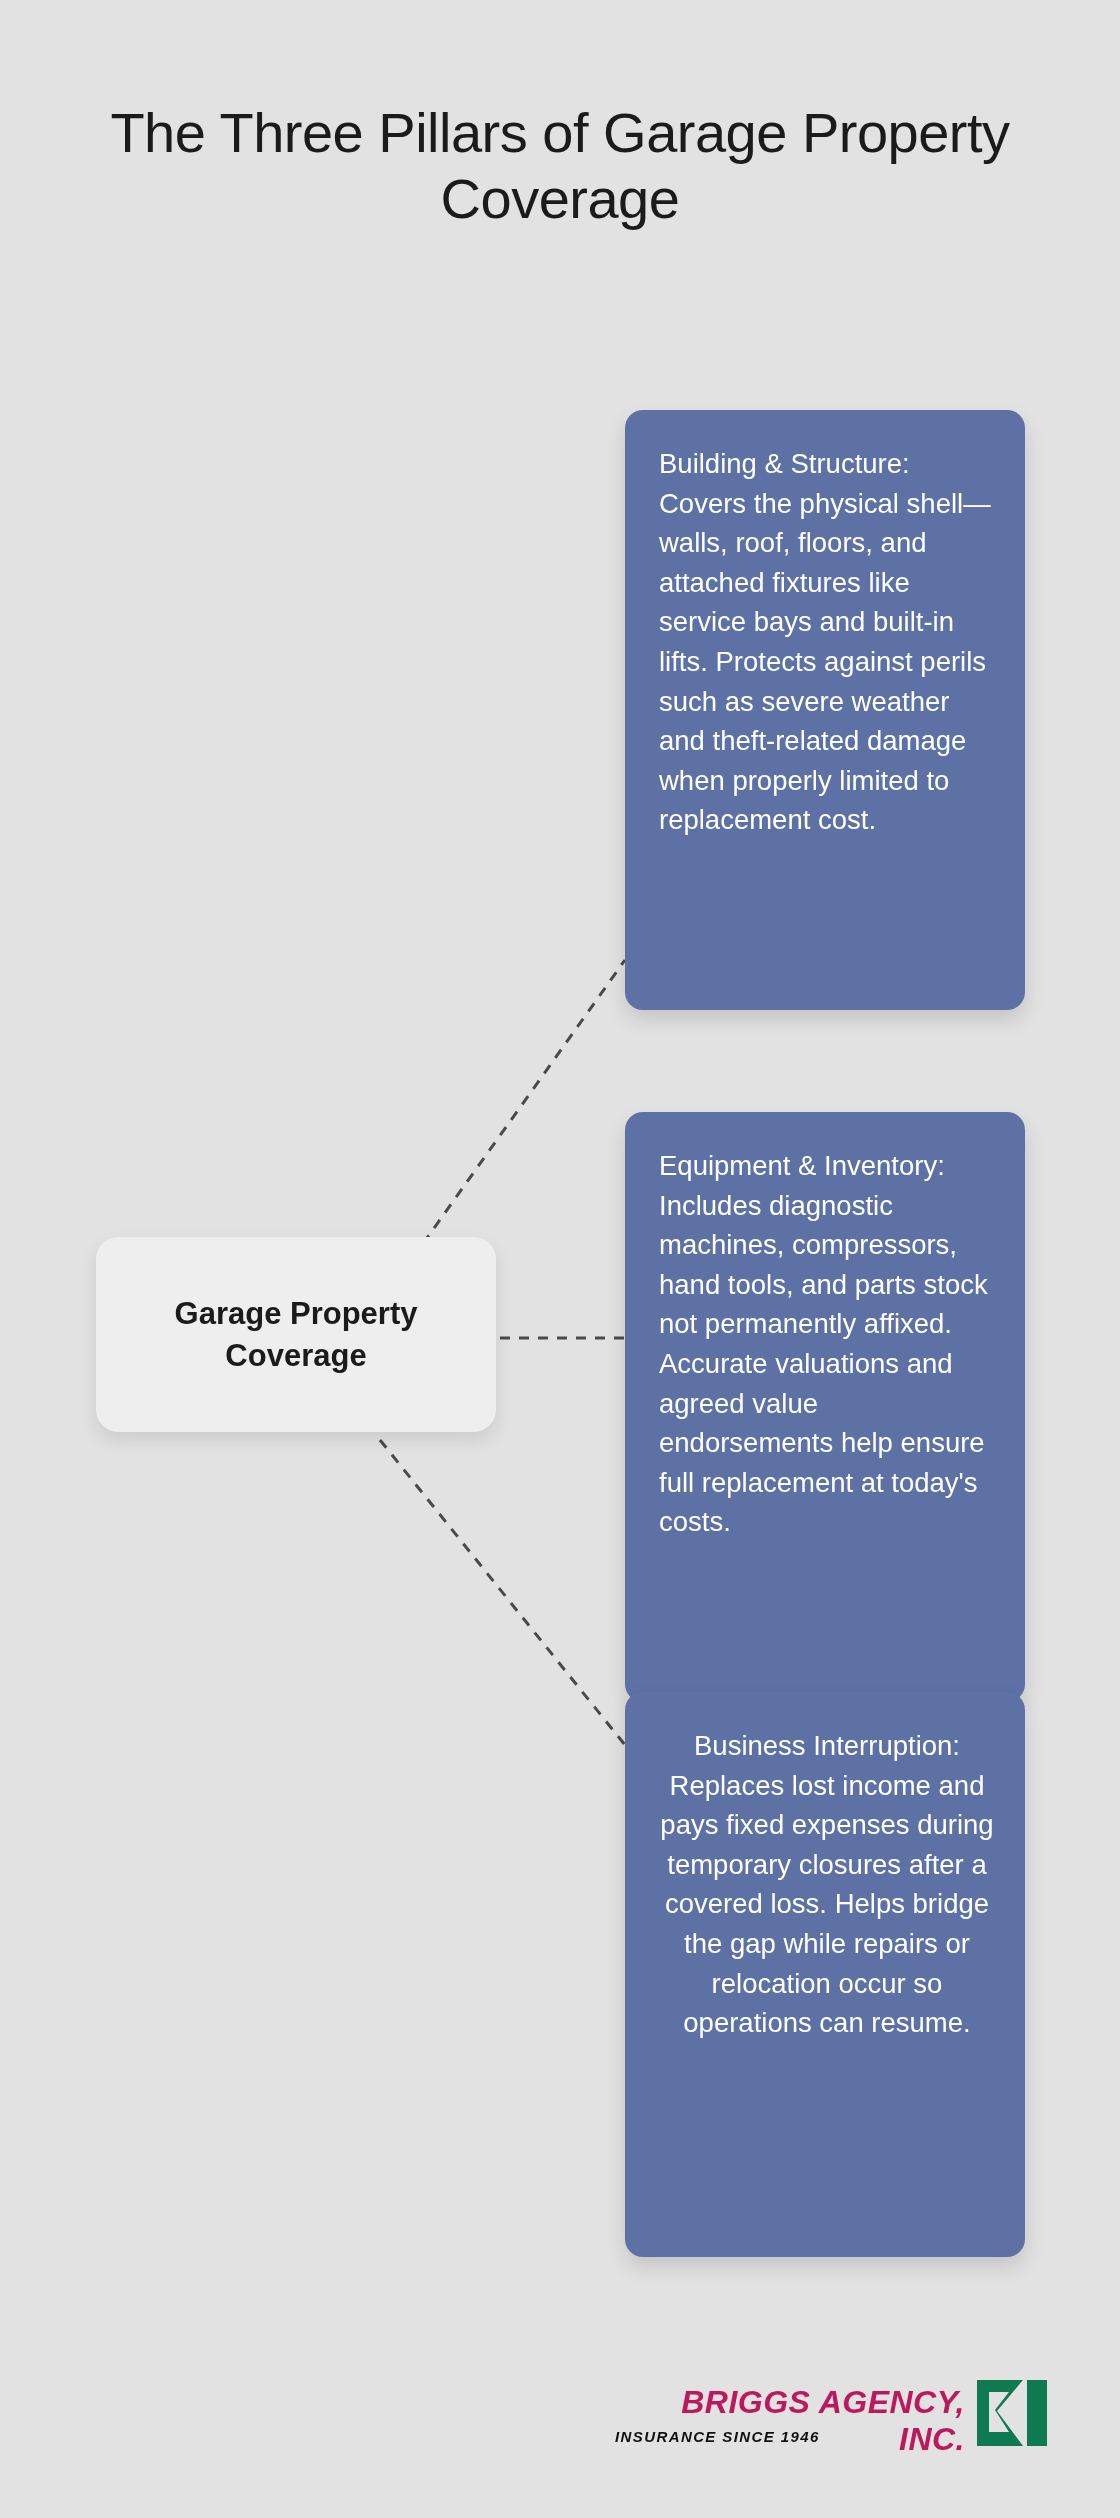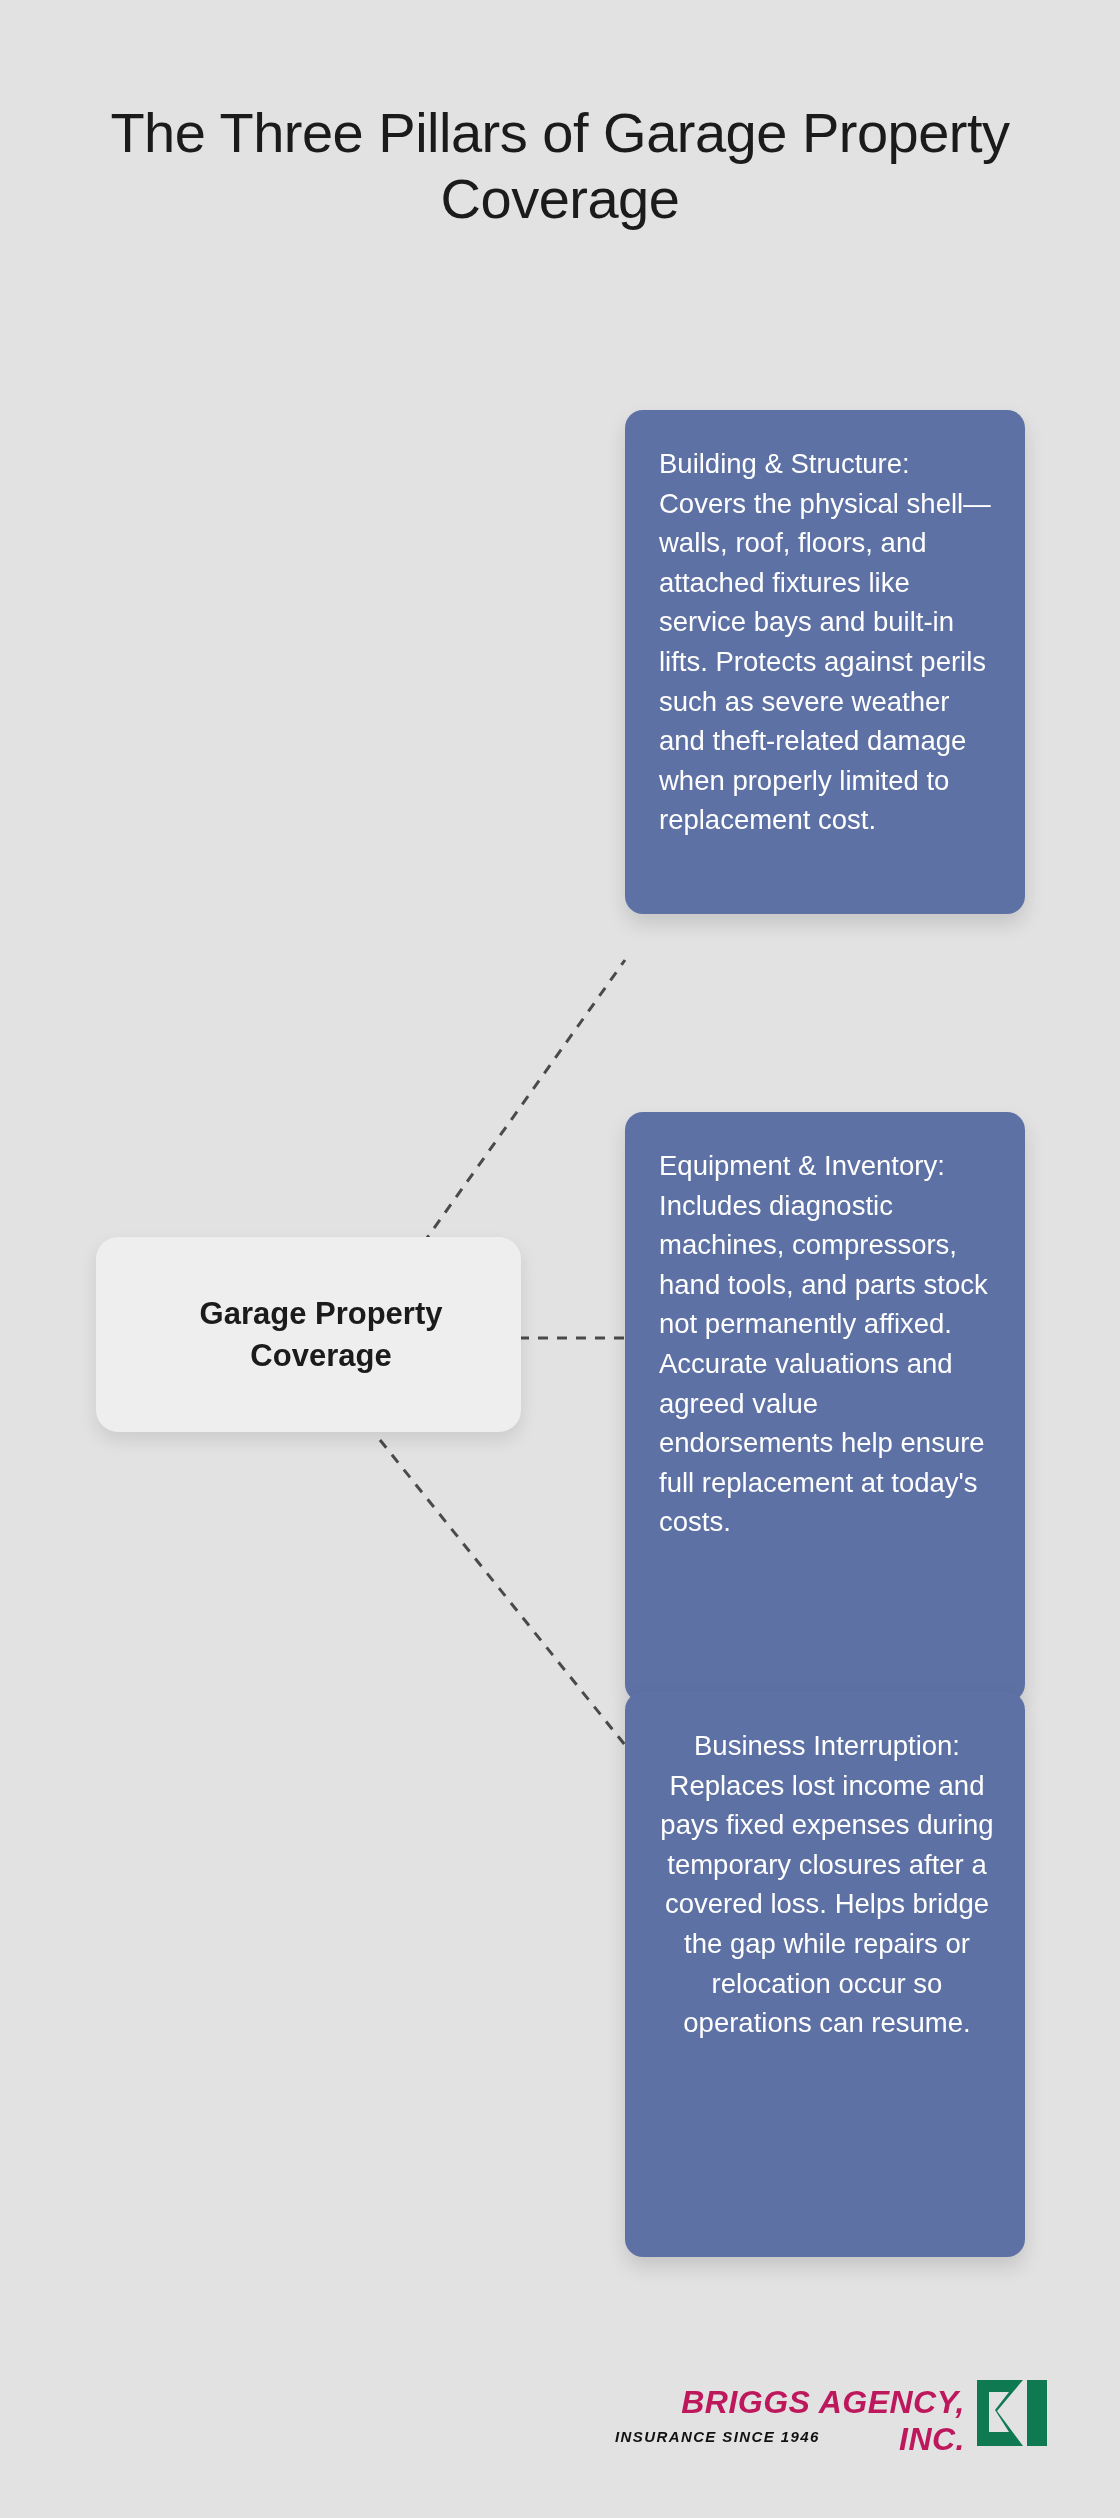--- a/index.html
+++ b/index.html
@@ -45,21 +45,20 @@
     top: 1237px;
     width: 400px;
     height: 195px;
     background: #eeeeee;
     border-radius: 22px;
     box-shadow: 0 8px 18px rgba(0,0,0,0.10);
     display: flex;
     align-items: center;
     justify-content: center;
     text-align: center;
-    padding-left: 25px;
   }
   .center-node-label {
     font-size: 31px;
     font-weight: bold;
     color: #1b1b1b;
     line-height: 1.35;
     padding: 0 26px;
   }
   .branch {
     position: absolute;
@@ -71,21 +70,21 @@
     color: #ffffff;
     box-sizing: border-box;
     padding: 34px 30px 32px 34px;
   }
   .branch-text {
     font-size: 27.5px;
     line-height: 1.44;
     color: #ffffff;
     display: block;
   }
-  #branch-0 { top: 410px; height: 504px; }
+  #branch-0 { top: 410px; height: 600px; }
   #branch-1 { top: 1112px; height: 590px; }
   #branch-2 { top: 1692px; height: 565px; text-align: center; }
 
   .logo {
     position: absolute;
     left: 615px;
     top: 2380px;
     width: 440px;
     height: 86px;
   }

